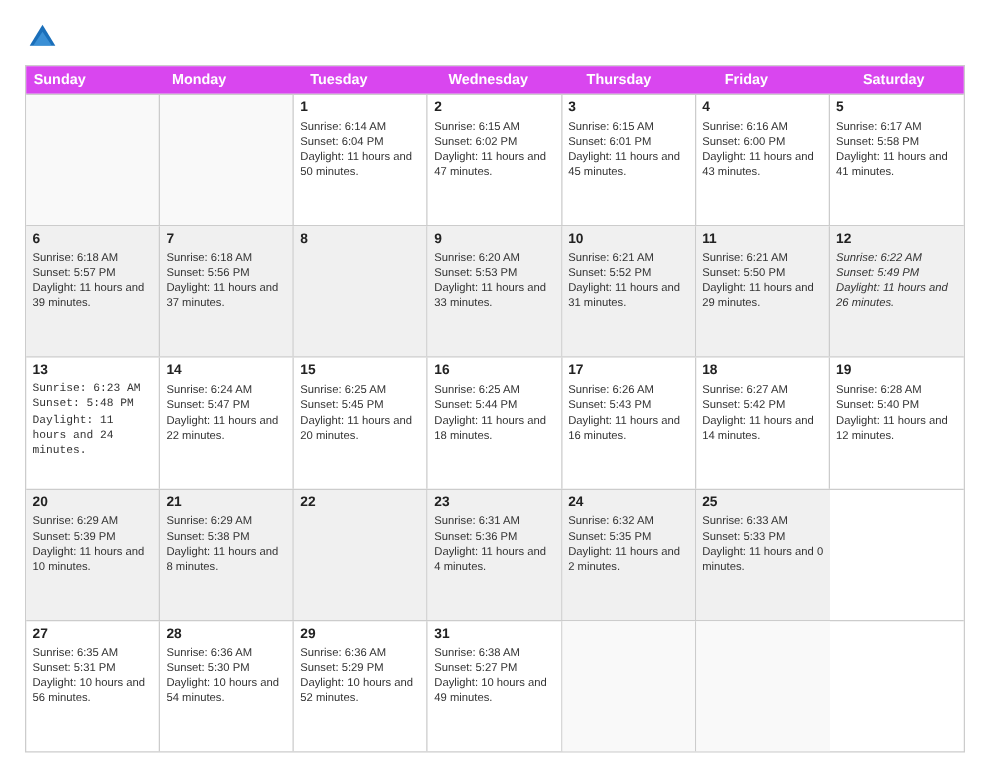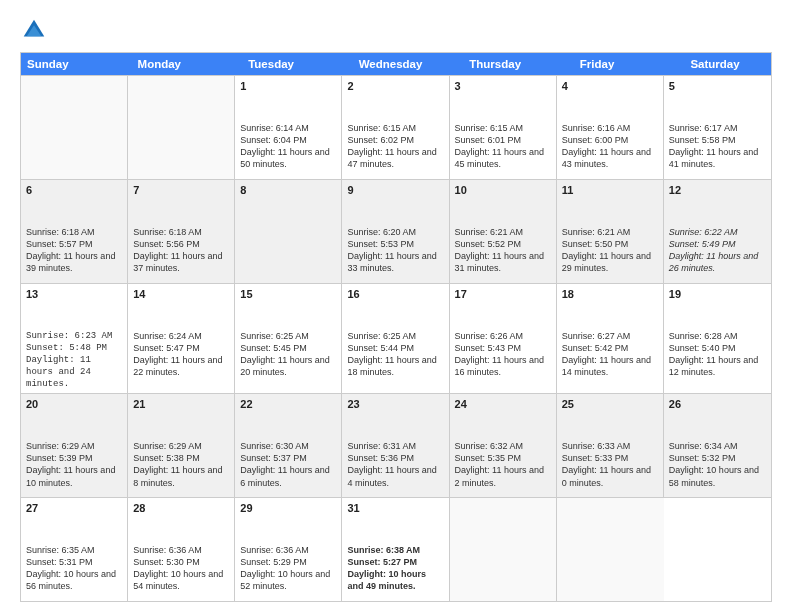--- a/index.html
+++ b/index.html
@@ -55,21 +55,21 @@
     }
     .calendar {
       flex: 1;
       display: flex;
       flex-direction: column;
       border: 1px solid #ccc;
     }
     .cal-header {
       display: grid;
       grid-template-columns: repeat(7, 1fr);
-      background-color: #3b82f6;
+      background-color: #d946ef;
       gap: 24px;
     }
     .cal-header-cell {
       color: #fff;
       font-size: 11.5px;
       font-weight: bold;
       padding: 5px 6px;
       text-align: left;
     }
     .cal-body {
@@ -105,21 +105,20 @@
       font-size: 11px;
       font-weight: bold;
       color: #222;
       display: block;
       margin-bottom: 1px;
     }
     .cell-info {
       font-size: 9px;
       color: #333;
       line-height: 1.35;
-      margin-top: 28px;
     }
   </style>
 </head>
 <body>
 
 <div class="page">
   <div class="header">
     <div class="logo">
       <svg class="logo-icon" viewBox="0 0 30 30">
         <polygon points="15,4 26,22 4,22" fill="#1a6fba"></polygon>
@@ -274,48 +273,39 @@
 Daylight: 11 hours and 10 minutes.</div>
           </div>
           <div class="cal-cell shaded">
             <span class="day-num">21</span>
             <div class="cell-info" style="white-space: pre-wrap;">Sunrise: 6:29 AM
 Sunset: 5:38 PM
 Daylight: 11 hours and 8 minutes.</div>
           </div>
           <div class="cal-cell shaded">
             <span class="day-num">22</span>
-            <div class="cell-info" style="white-space: pre-wrap;">Sunrise: 6:30 AM
-Sunset: 5:37 PM
-Daylight: 11 hours and 6 minutes.</div>
           </div>
           <div class="cal-cell shaded">
             <span class="day-num">23</span>
             <div class="cell-info" style="white-space: pre-wrap;">Sunrise: 6:31 AM
 Sunset: 5:36 PM
 Daylight: 11 hours and 4 minutes.</div>
           </div>
           <div class="cal-cell shaded">
             <span class="day-num">24</span>
             <div class="cell-info" style="white-space: pre-wrap;">Sunrise: 6:32 AM
 Sunset: 5:35 PM
 Daylight: 11 hours and 2 minutes.</div>
           </div>
           <div class="cal-cell shaded">
             <span class="day-num">25</span>
             <div class="cell-info" style="white-space: pre-wrap;">Sunrise: 6:33 AM
 Sunset: 5:33 PM
 Daylight: 11 hours and 0 minutes.</div>
           </div>
-          <div class="cal-cell shaded">
-            <span class="day-num">26</span>
-            <div class="cell-info" style="white-space: pre-wrap;">Sunrise: 6:34 AM
-Sunset: 5:32 PM
-Daylight: 10 hours and 58 minutes.</div>
-          </div>
         </div>
         <div class="cal-row">
           <div class="cal-cell">
             <span class="day-num">27</span>
             <div class="cell-info" style="white-space: pre-wrap;">Sunrise: 6:35 AM
 Sunset: 5:31 PM
 Daylight: 10 hours and 56 minutes.</div>
           </div>
           <div class="cal-cell">
             <span class="day-num">28</span>
@@ -324,21 +314,21 @@
 Daylight: 10 hours and 54 minutes.</div>
           </div>
           <div class="cal-cell">
             <span class="day-num">29</span>
             <div class="cell-info" style="white-space: pre-wrap;">Sunrise: 6:36 AM
 Sunset: 5:29 PM
 Daylight: 10 hours and 52 minutes.</div>
           </div>
           <div class="cal-cell">
             <span class="day-num">31</span>
-            <div class="cell-info" style="white-space: pre-wrap; font-weight: bold;">Sunrise: 6:38 AM
+            <div class="cell-info" style="white-space: pre-wrap;">Sunrise: 6:38 AM
 Sunset: 5:27 PM
 Daylight: 10 hours and 49 minutes.</div>
           </div>
           <div class="cal-cell empty"></div>
           <div class="cal-cell empty"></div>
         </div>
       </div>
   </div>
 </div>
 

